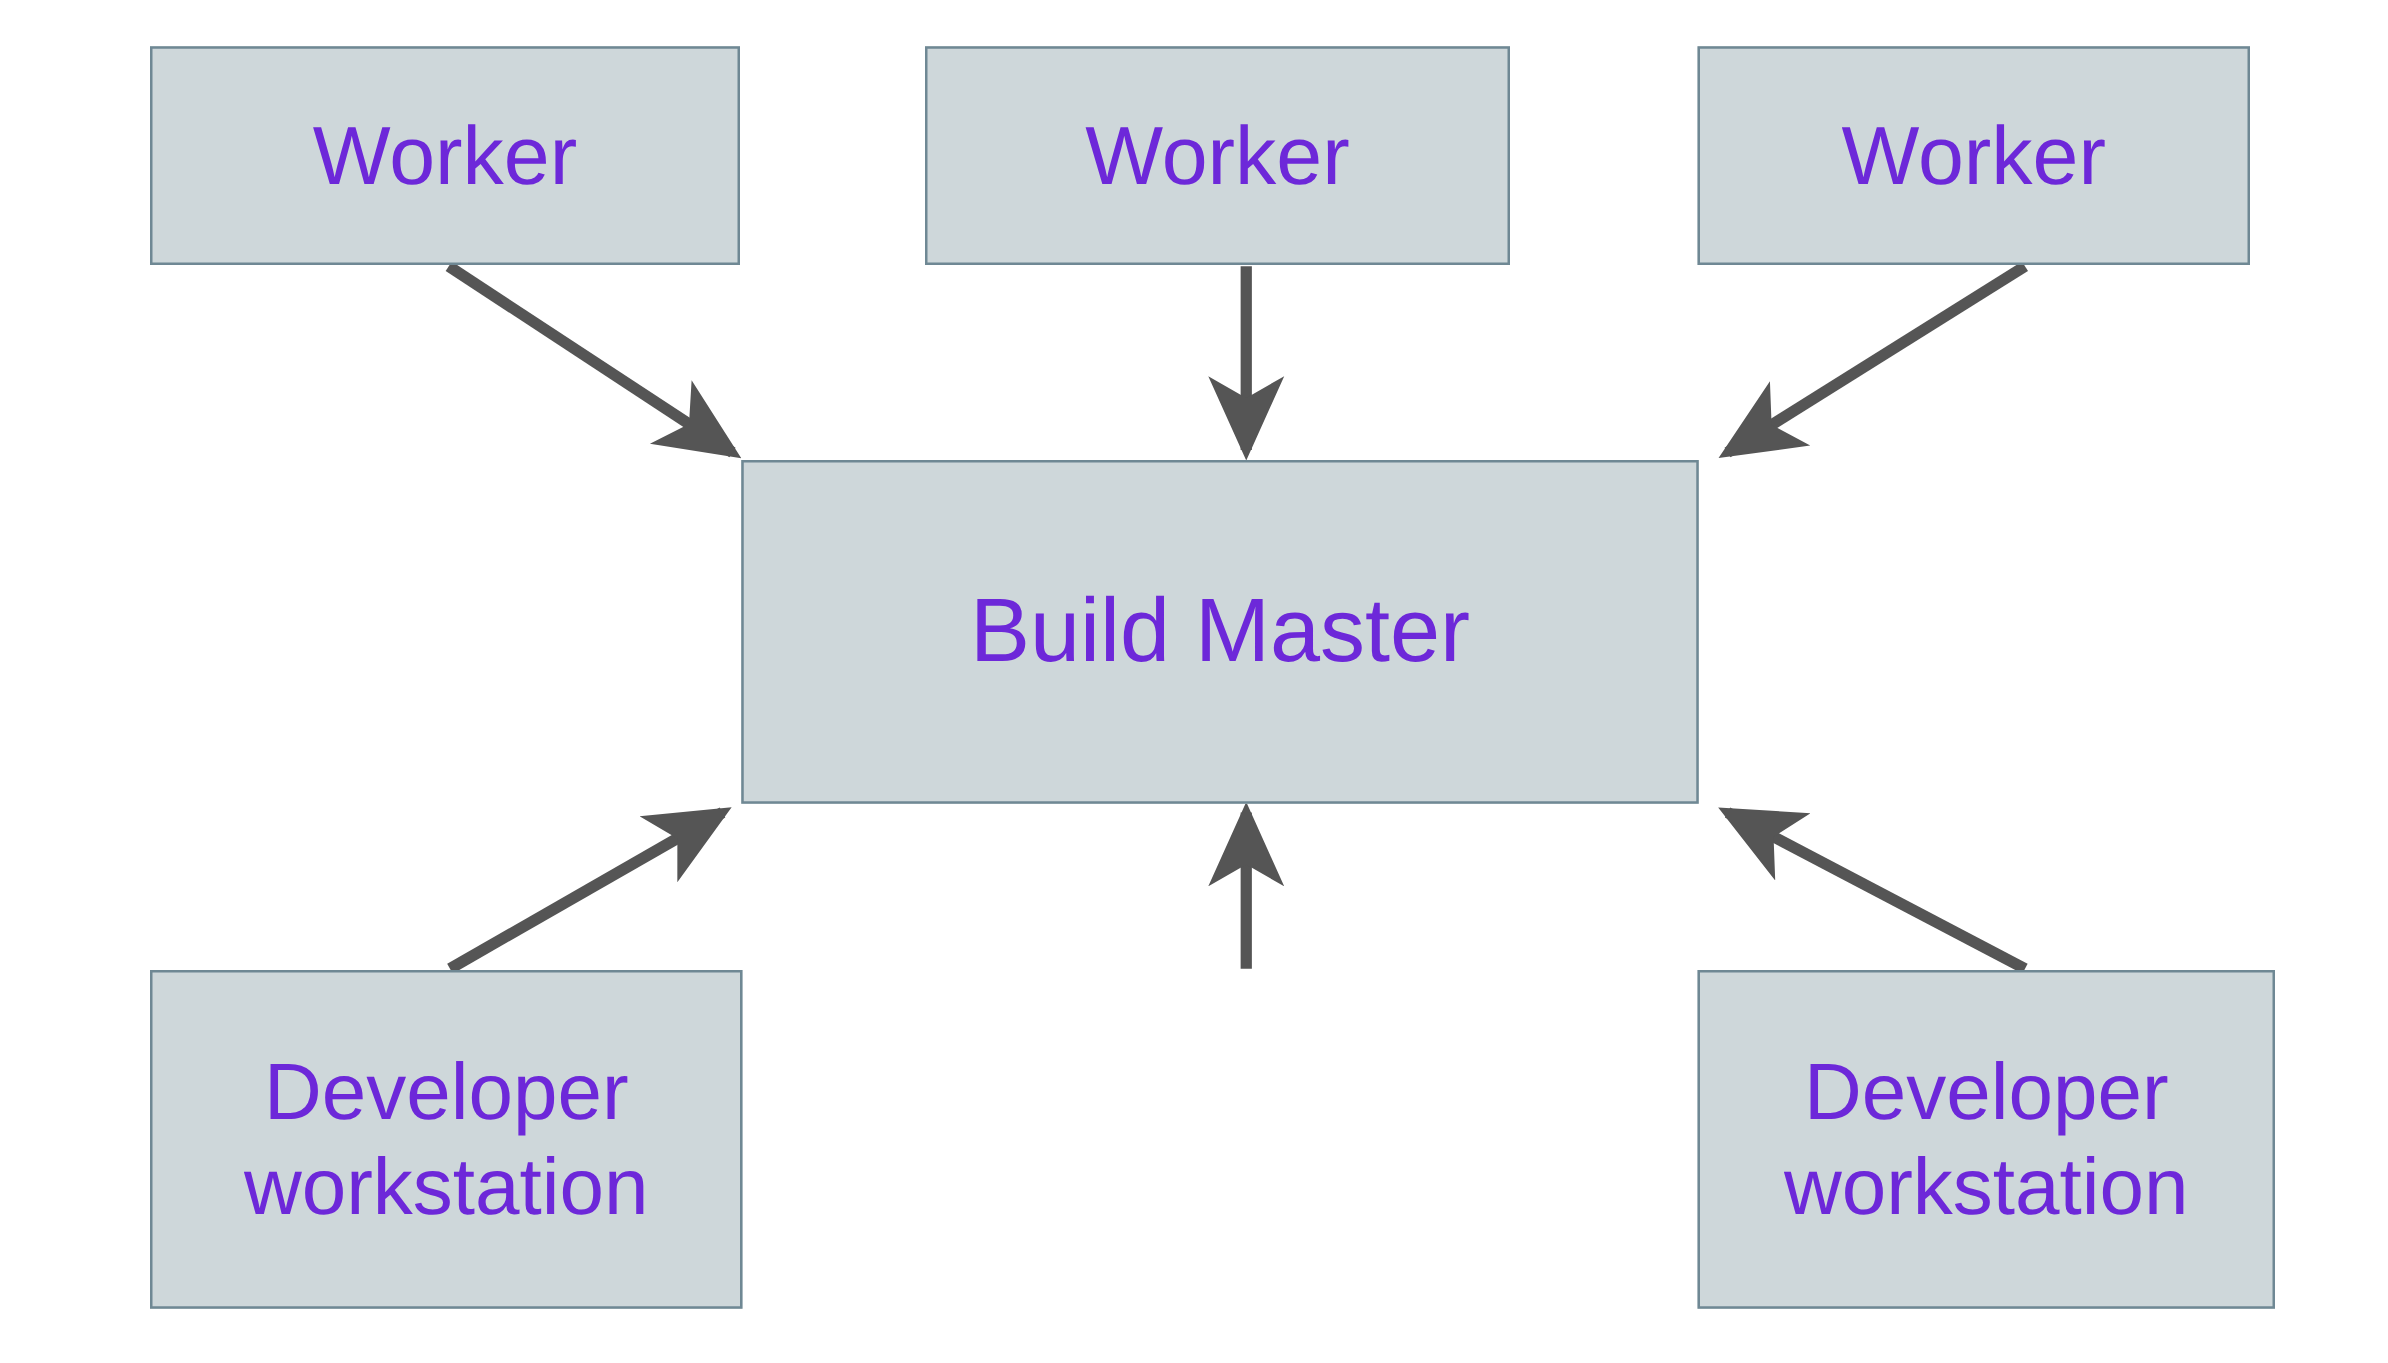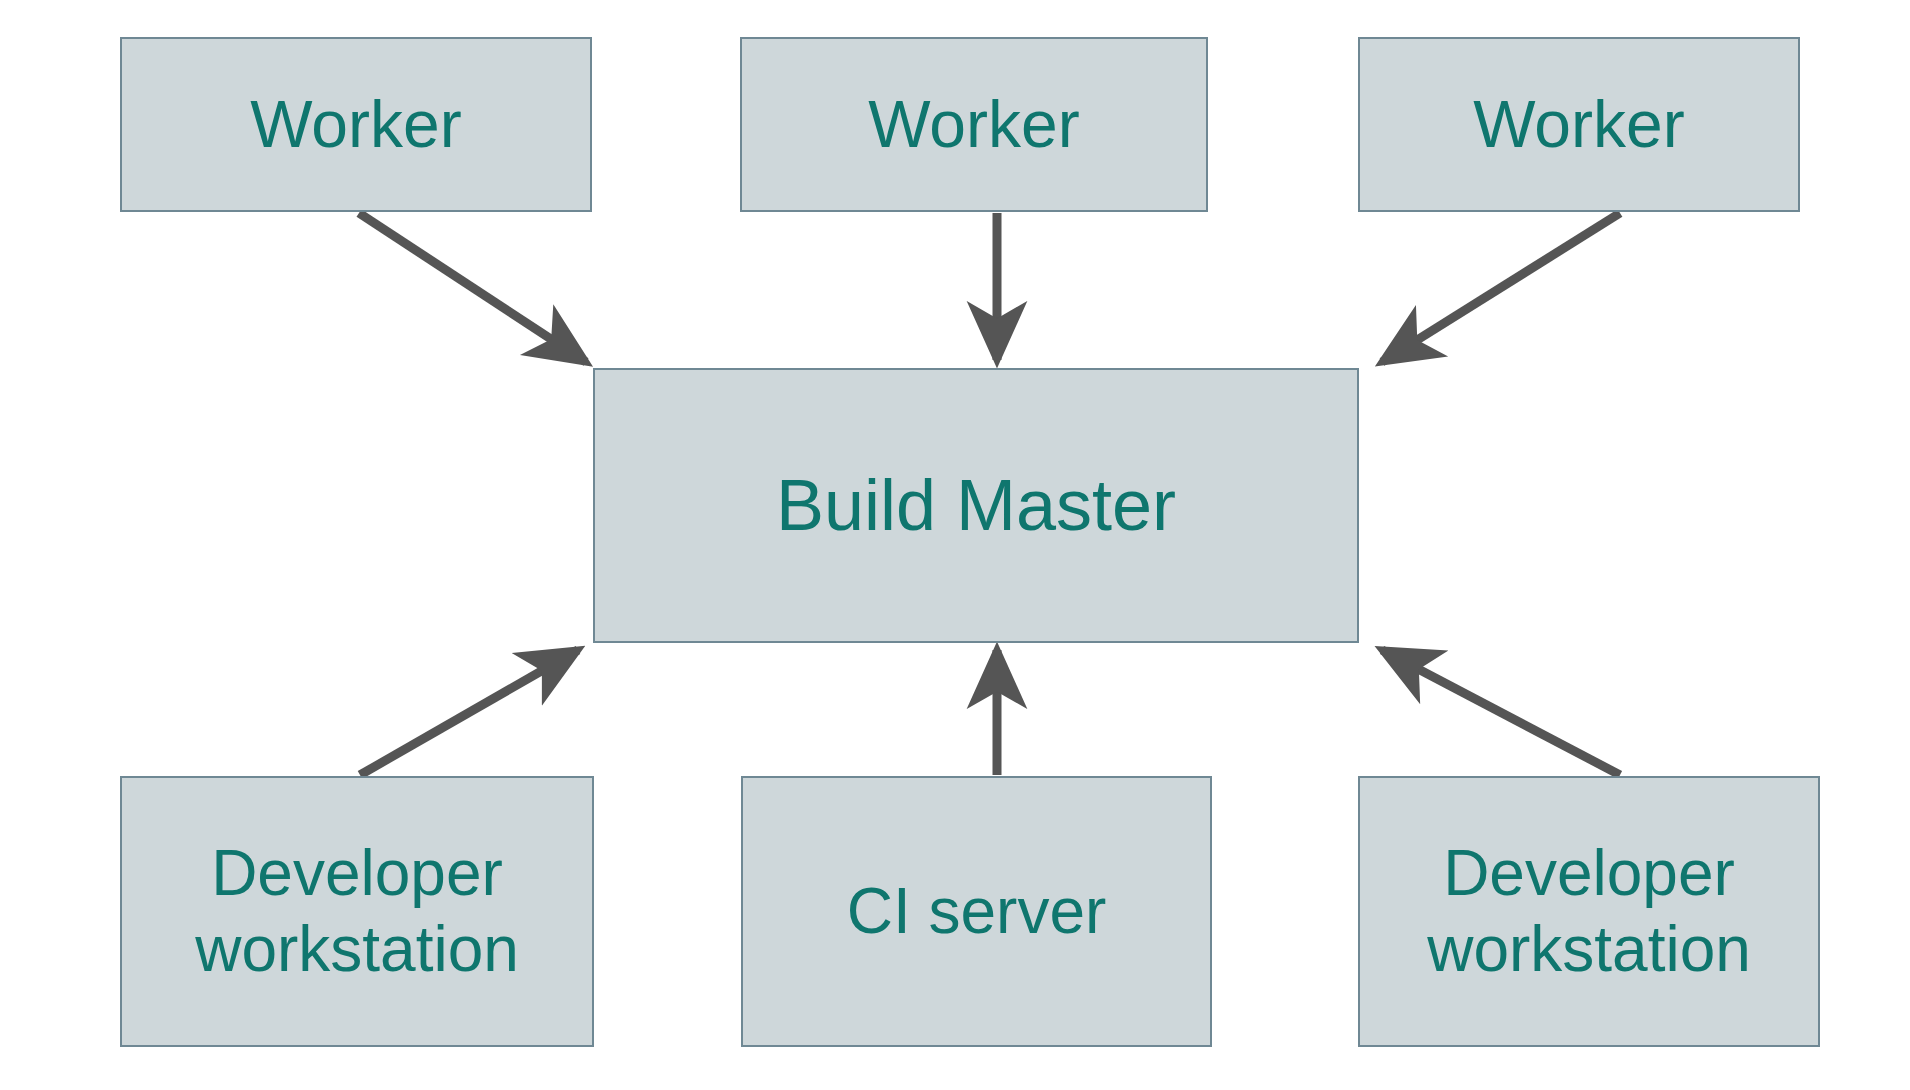--- a/index.html
+++ b/index.html
@@ -27,21 +27,21 @@
   }
   .node {
     position: absolute;
     box-sizing: border-box;
     background: #ced7da;
     border: 2px solid #6f8894;
     display: flex;
     align-items: center;
     justify-content: center;
     text-align: center;
-    color: #0f766e;
+    color: #6d28d9;
     font-family: "Liberation Sans", sans-serif;
     font-weight: 400;
     line-height: 1.18;
     white-space: pre-line;
     z-index: 2;
   }
   .node-label {
     display: block;
     width: 100%;
     padding: 0 6px;
@@ -94,22 +94,19 @@
 
   <div class="node n-master">
     <span class="node-label">Build Master</span>
   </div>
 
   <div class="node n-devleft">
     <span class="node-label">Developer
 workstation</span>
   </div>
 
-  <div class="node n-ci">
-    <span class="node-label">CI server</span>
-  </div>
 
   <div class="node n-devright">
     <span class="node-label">Developer
 workstation</span>
   </div>
 
 </div>
 
 </body></html>

